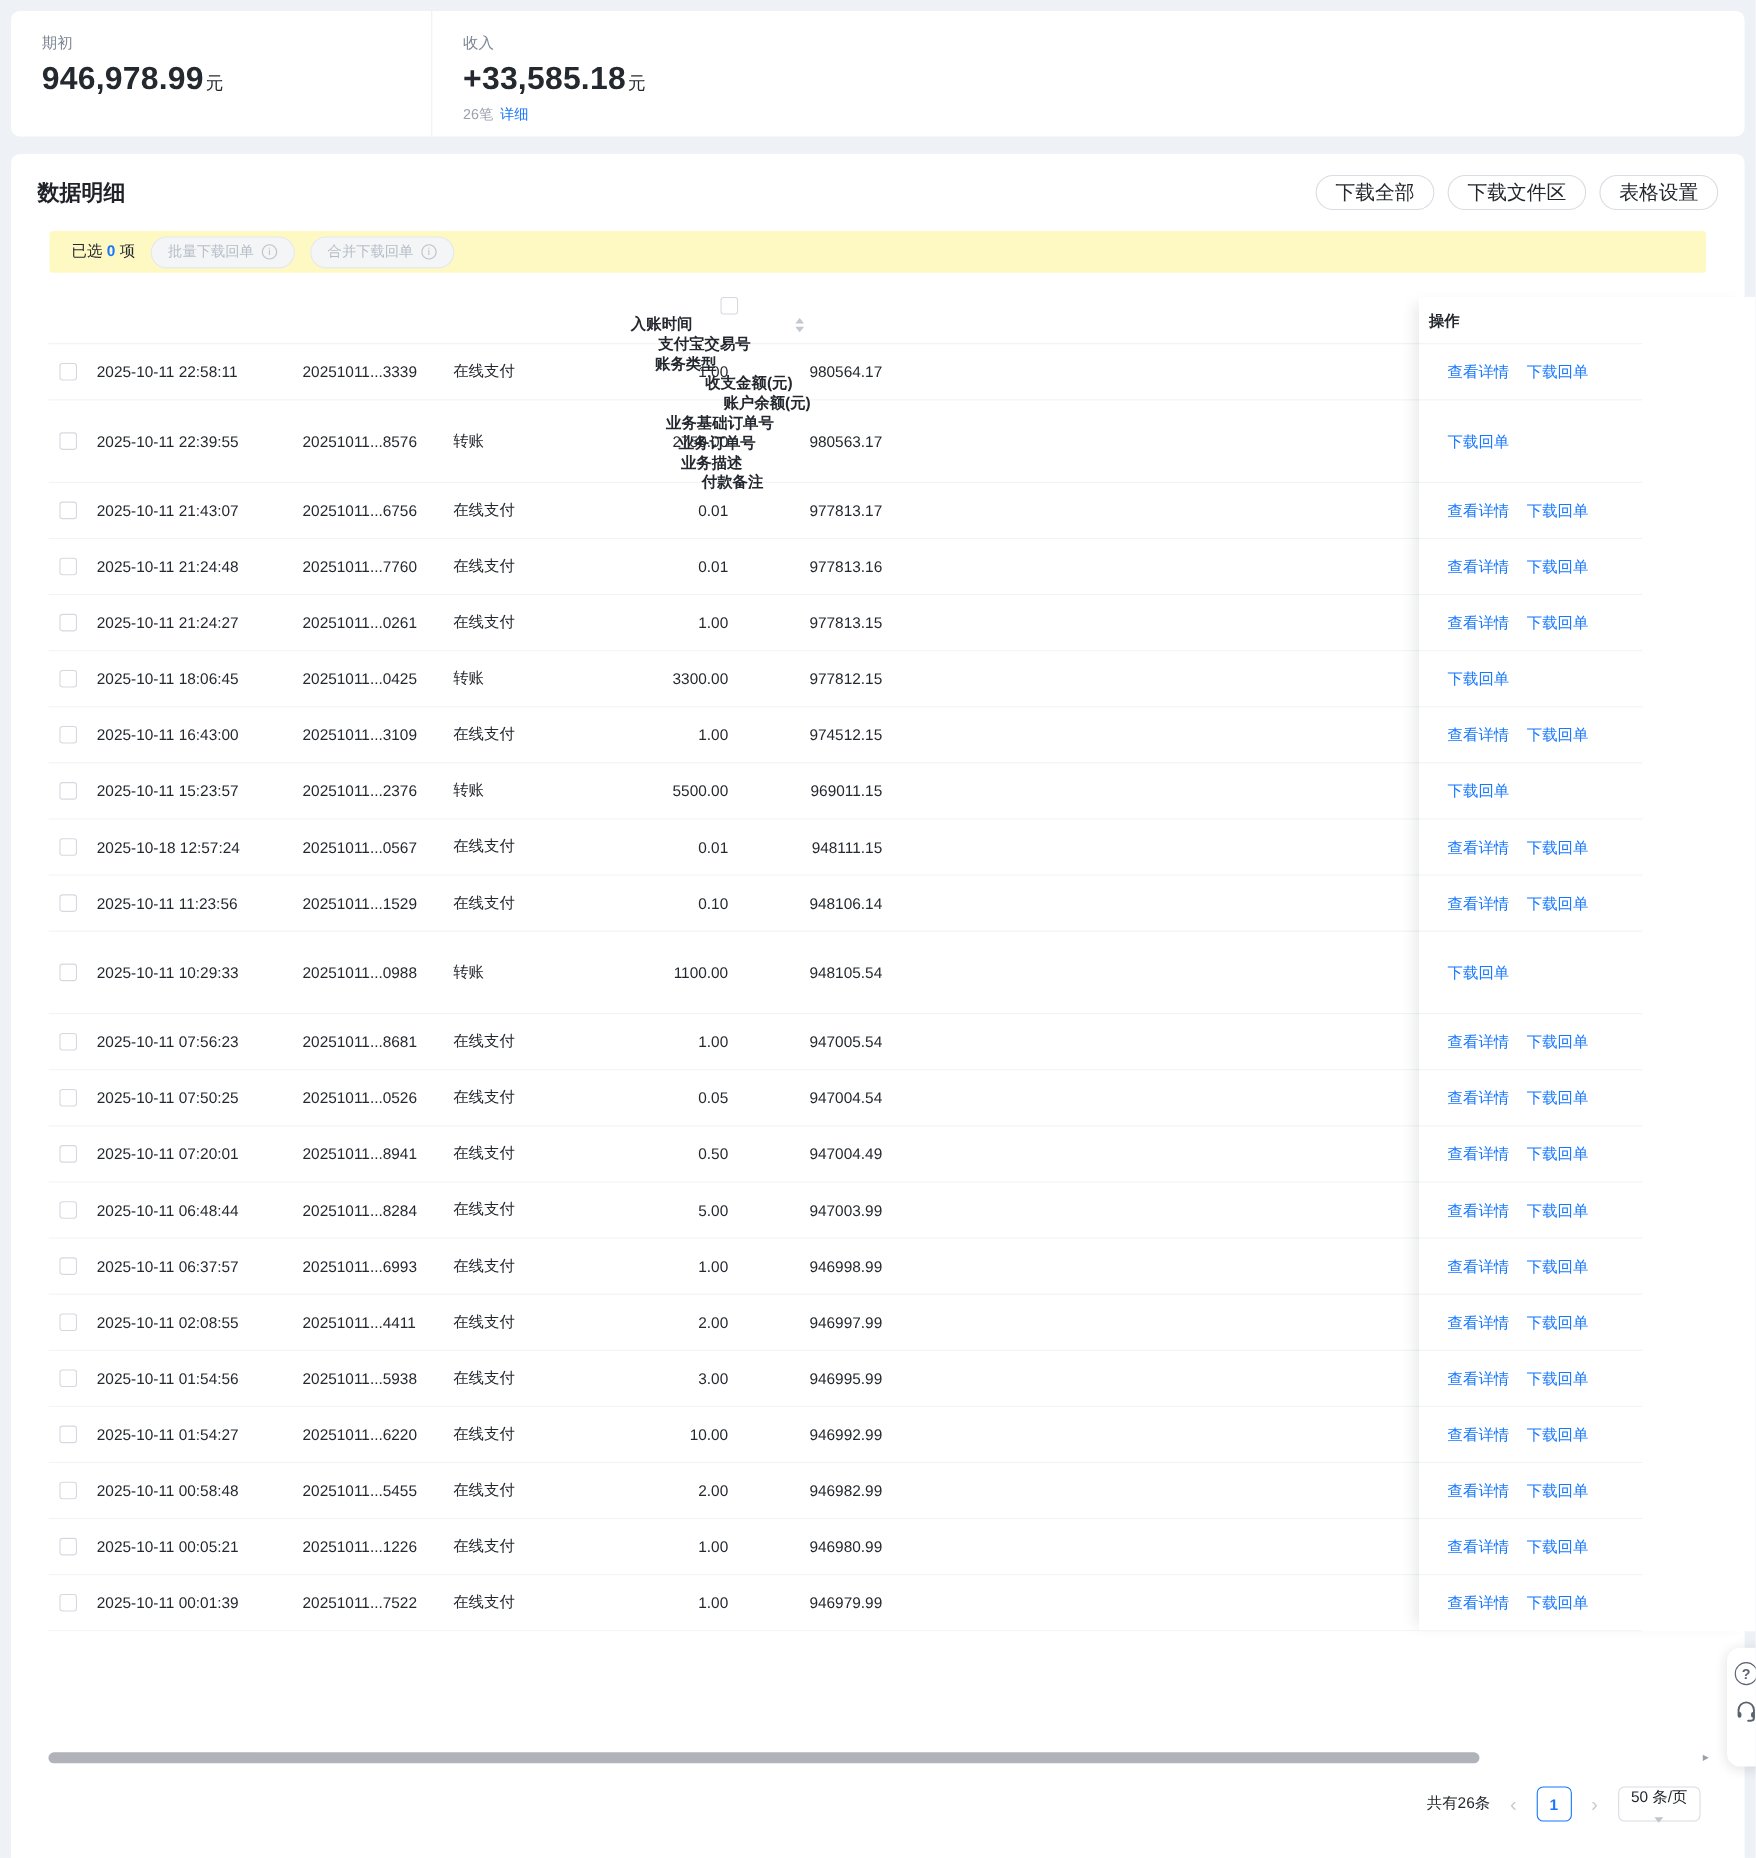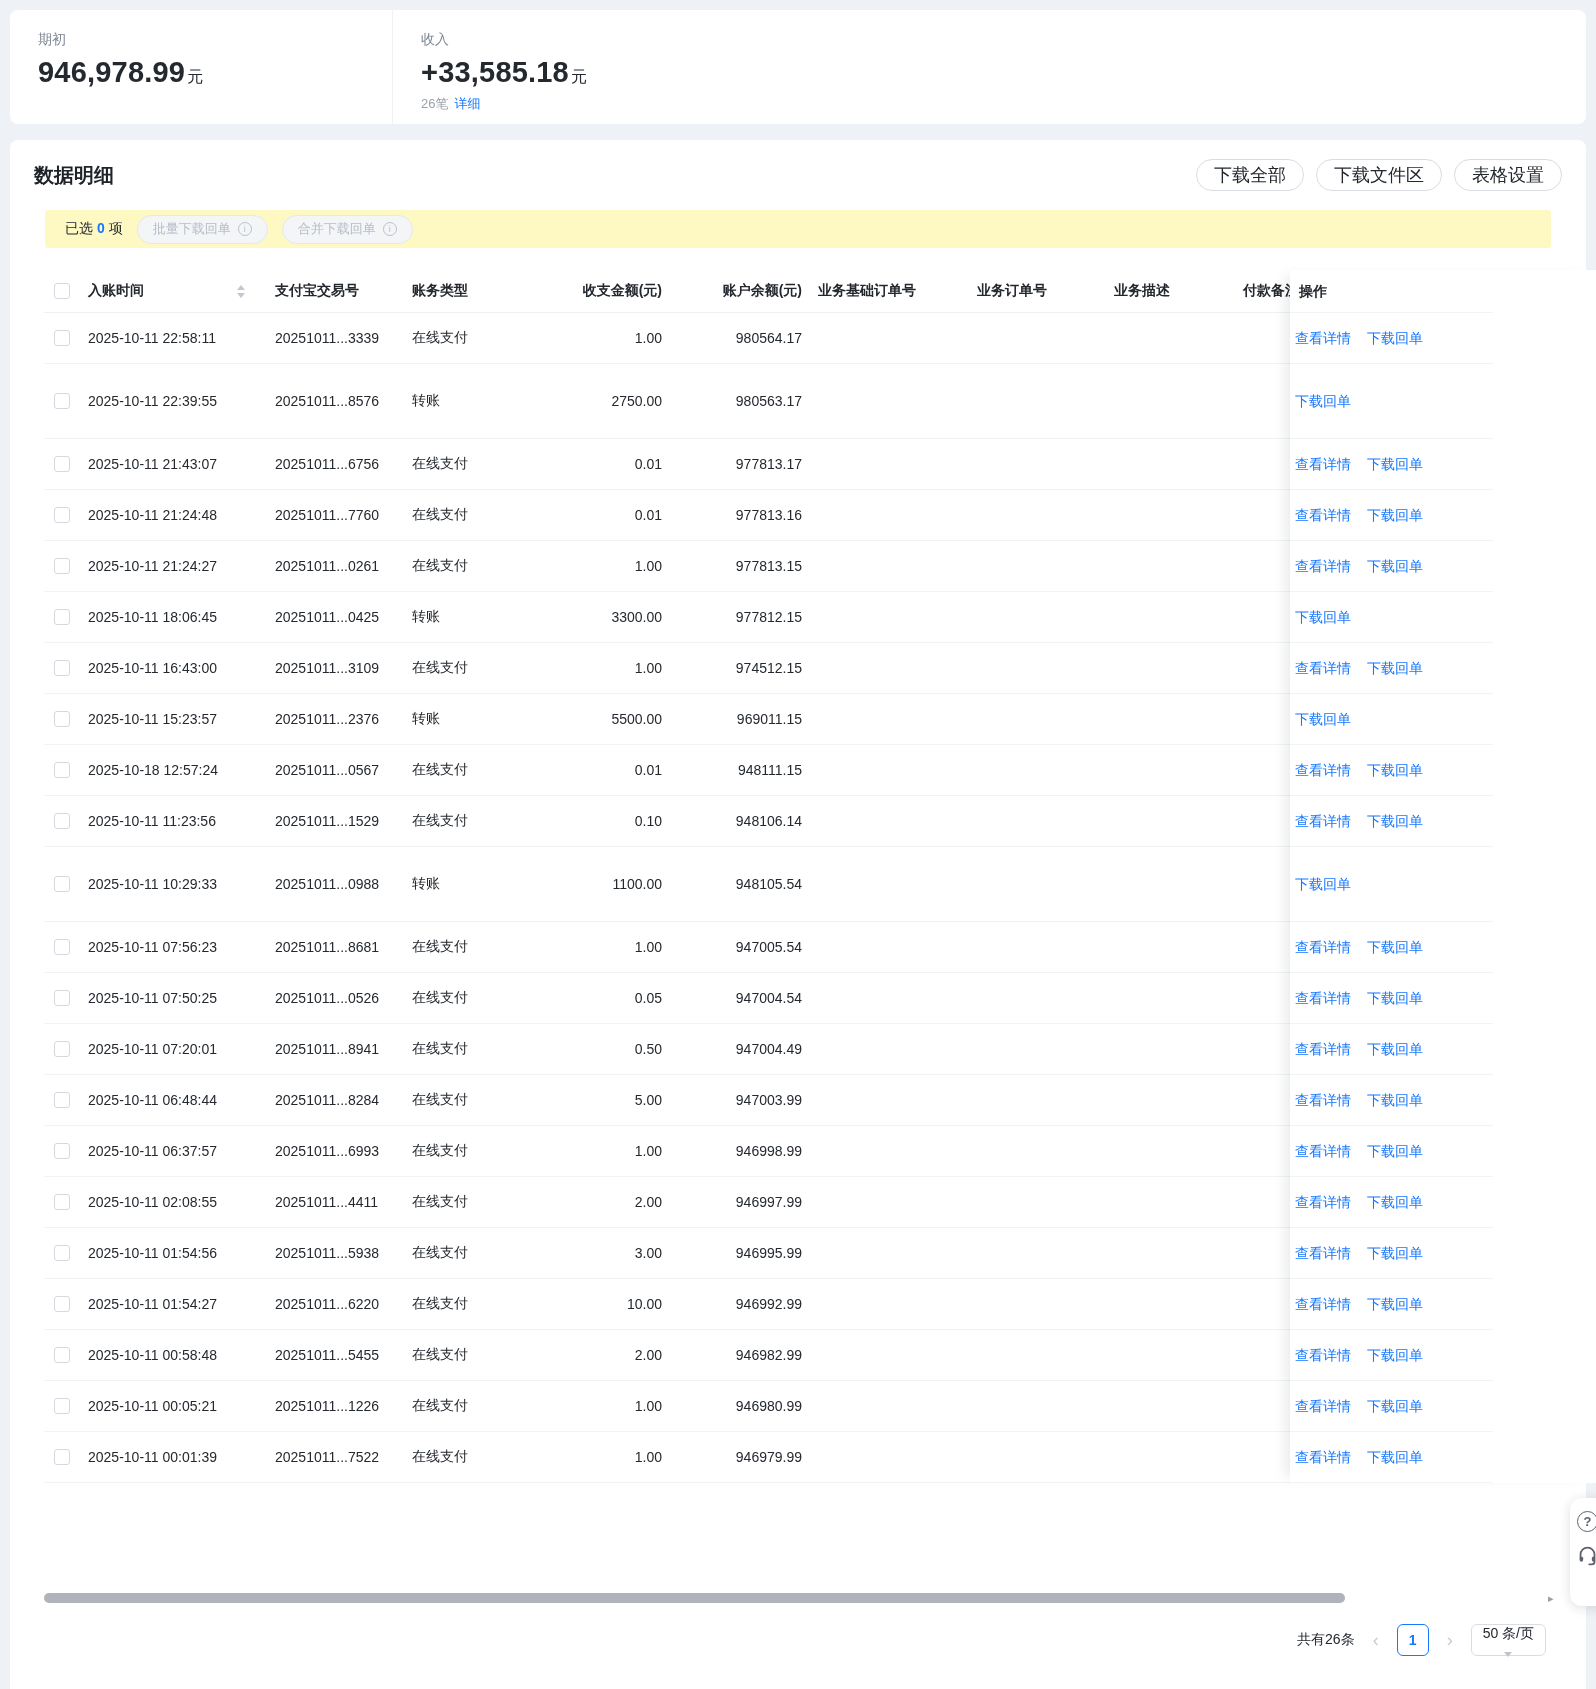--- a/index.html
+++ b/index.html
@@ -33,21 +33,21 @@
 
   .sel-bar { position:absolute; left:35px; right:35px; top:70px; height:38px; background:#fef9c3; border-radius:3px; display:flex; align-items:center; padding-left:20px; gap:14px; }
   .sel-text { font-size:14px; color:#23272e; }
   .sel-count { color:#1677ff; font-weight:700; margin:0 4px; }
   .sel-btn { height:29px; display:inline-flex; align-items:center; gap:7px; padding:0 15px; border-radius:15px; background:#f3f5f7; border:1px solid #e5e8ec; color:#b7bdc7; font-size:13px; cursor:not-allowed; }
   .info-i { width:14px; height:14px; border:1px solid #bcc2cb; border-radius:50%; font-size:9px; line-height:12px; text-align:center; display:inline-block; font-style:normal; }
 
   
   .thead, .trow { display:flex; align-items:center; }
   .tmain { position:absolute; left:34px; top:130px; width:1246px; overflow:hidden; }
-  .thead { height:43px; border-bottom:1px solid #f0f1f3; font-weight:700; color:#23272e; }
+  .thead { height:43px; border-bottom:1px solid #f0f1f3; font-weight:700; color:#23272e;flex-direction:column; }
   .trow { height:51px; border-bottom:1px solid #f2f3f5; color:#24292f; }
   .trow.tall { height:75px; }
   .c0{width:44px;flex:none;display:flex;align-items:center;}
   .c1{width:187px;flex:none;}
   .c2{width:137px;flex:none;}
   .c3{width:143px;flex:none;}
   .c4{width:107px;flex:none;text-align:right;}
   .c5{width:140px;flex:none;text-align:right;}
   .c6{width:155px;flex:none;padding-left:16px;}
   .c7{width:140px;flex:none;padding-left:20px;}
@@ -56,21 +56,21 @@
   .th-flex { display:flex; align-items:center; }
   .sort-icon { margin-left:auto; margin-right:30px; display:flex; flex-direction:column; gap:3px; cursor:pointer; }
   .caret-up { width:0; height:0; border-left:4px solid transparent; border-right:4px solid transparent; border-bottom:5px solid #c3c8d0; }
   .caret-down { width:0; height:0; border-left:4px solid transparent; border-right:4px solid transparent; border-top:5px solid #c3c8d0; }
   .checkbox { width:16px; height:16px; border:1px solid #d5d9df; border-radius:3px; background:#fff; margin-left:10px; cursor:pointer; }
 
   
   .op-col { position:absolute; left:1280px; top:130px; width:306px; background:#fff; box-shadow:-10px 0 12px -6px rgba(31,35,41,.10); z-index:2; }
   .op-head { height:43px; line-height:43px; padding-left:9px; font-weight:700; color:#23272e; position:relative; }
   .op-head::after, .op-row::after { content:""; position:absolute; left:0; bottom:0; width:203px; height:1px; background:#f2f3f5; }
-  .op-row { height:51px; display:flex; align-items:center; gap:16px; padding-left:5px; position:relative; }
+  .op-row { height:51px; display:flex; align-items:center; gap:16px; padding-left:26px; position:relative; }
   .op-row.tall { height:75px; }
   .tlink { color:#1677ff; text-decoration:none; cursor:pointer; white-space:nowrap; }
 
   
   .hscroll { position:absolute; left:24px; top:1450px; width:1528px; height:16px; }
   .hscroll-thumb { position:absolute; left:10px; top:3px; width:1301px; height:10px; border-radius:5px; background:#b0b3b9; cursor:grab; }
   .hscroll-arrow { position:absolute; top:1px; font-size:11px; color:#9aa0a8; cursor:pointer; line-height:14px; }
   .arrow-right { left:1514px; }
 
   

